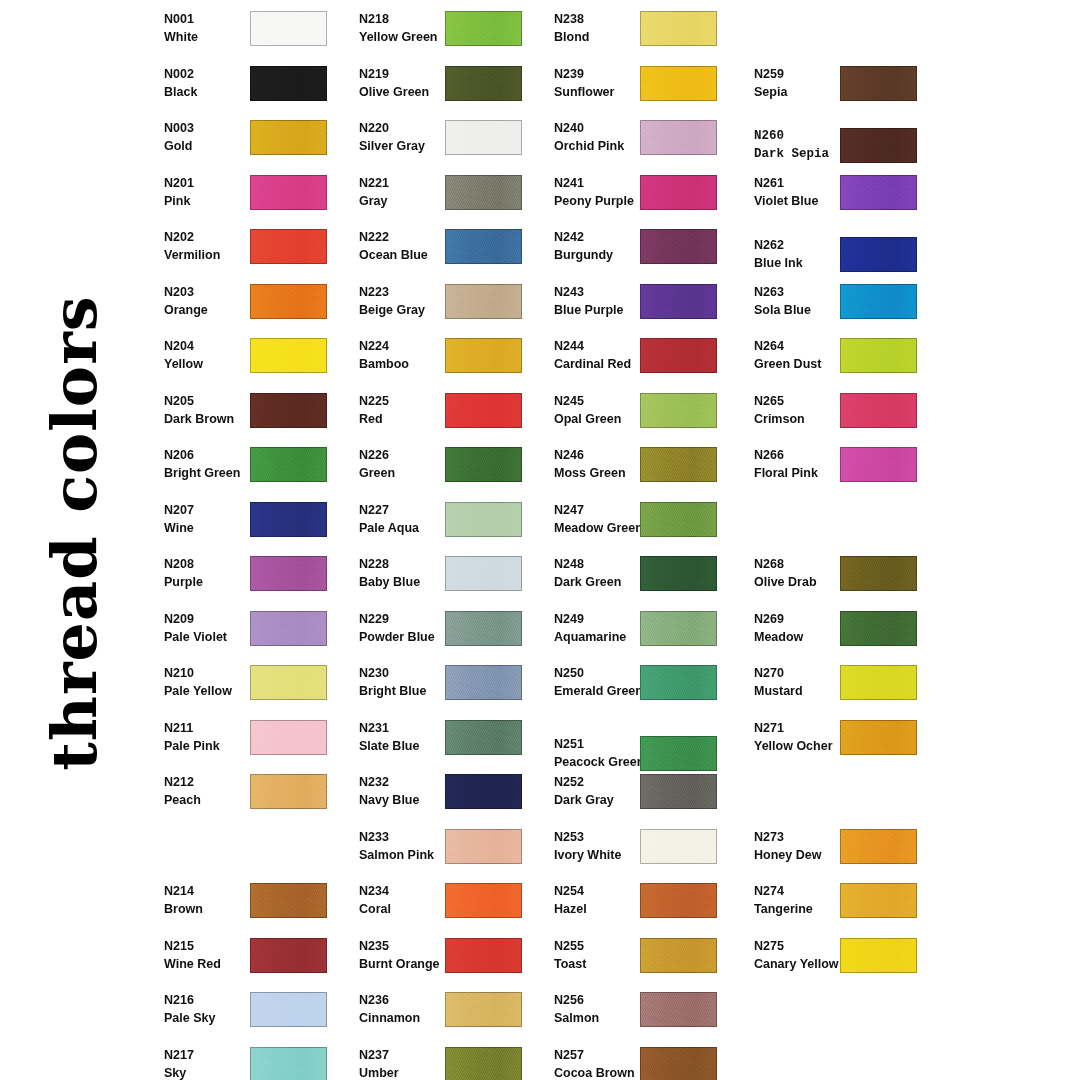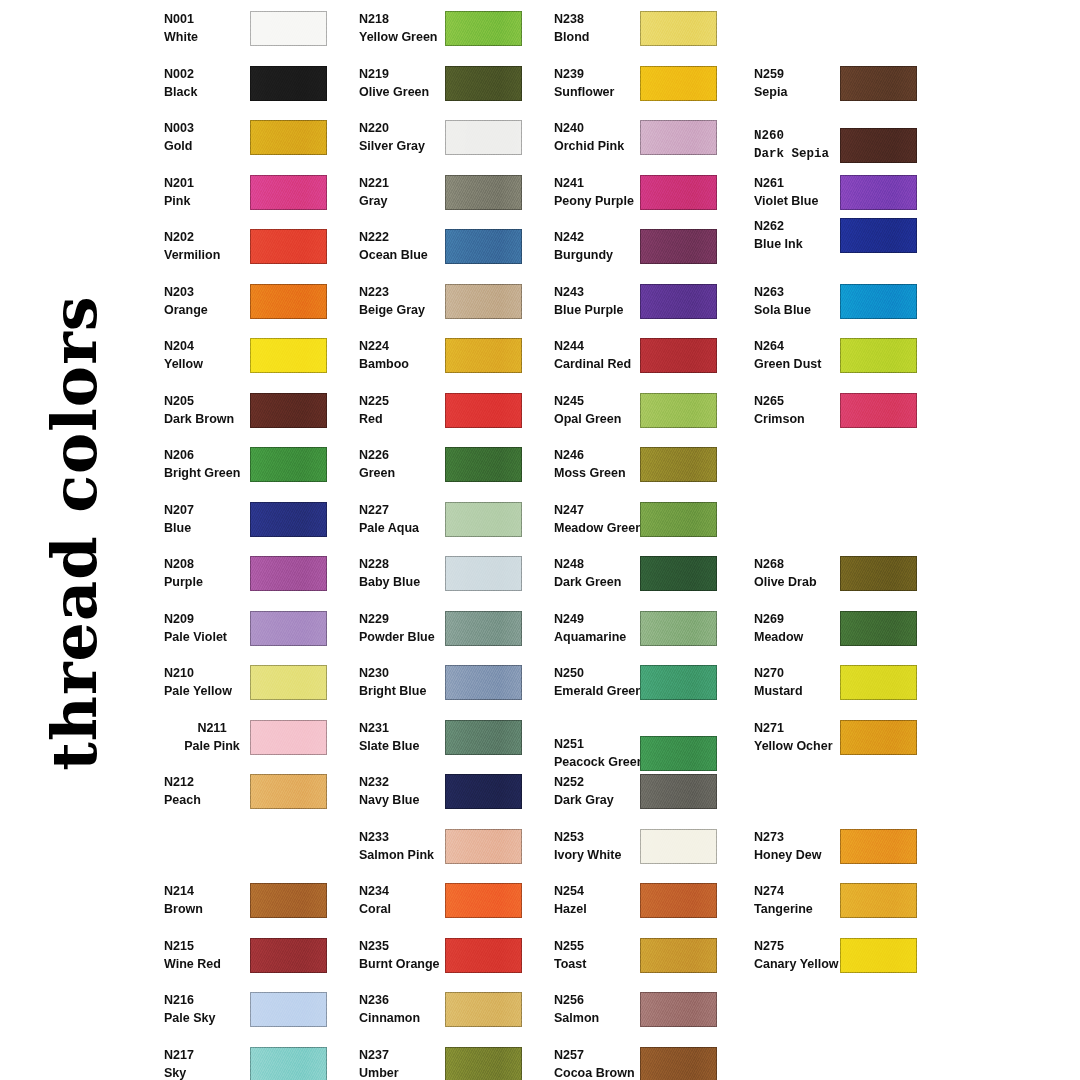--- a/index.html
+++ b/index.html
@@ -224,21 +224,21 @@
             <span class="name">Bright Green</span>
           </div>
           <div class="swatch">
             <div class="swatch-inner" style="background-color: rgb(62, 143, 60);"></div>
             <div class="sheen"></div>
           </div>
         </div>
         <div class="row" style="top: 493.5px;">
           <div class="labels">
             <span class="code">N207</span>
-            <span class="name">Blue</span>
+            <span class="name">Wine</span>
           </div>
           <div class="swatch">
             <div class="swatch-inner" style="background-color: rgb(39, 48, 126);"></div>
             <div class="sheen"></div>
           </div>
         </div>
         <div class="row" style="top: 548px; text-decoration: underline;">
           <div class="labels">
             <span class="code">N208</span>
             <span class="name">Purple</span>
@@ -261,21 +261,21 @@
         <div class="row" style="top: 657px;">
           <div class="labels">
             <span class="code">N210</span>
             <span class="name">Pale Yellow</span>
           </div>
           <div class="swatch pale">
             <div class="swatch-inner" style="background-color: rgb(228, 224, 122);"></div>
             <div class="sheen"></div>
           </div>
         </div>
-        <div class="row" style="top: 711.5px; text-align: center;">
+        <div class="row" style="top: 711.5px;">
           <div class="labels">
             <span class="code">N211</span>
             <span class="name">Pale Pink</span>
           </div>
           <div class="swatch pale">
             <div class="swatch-inner" style="background-color: rgb(245, 195, 205);"></div>
             <div class="sheen"></div>
           </div>
         </div>
         <div class="row" style="top: 766px;">
@@ -757,21 +757,21 @@
         <div class="row" style="top: 166.5px;">
           <div class="labels">
             <span class="code">N261</span>
             <span class="name">Violet Blue</span>
           </div>
           <div class="swatch">
             <div class="swatch-inner" style="background-color: rgb(123, 63, 181);"></div>
             <div class="sheen"></div>
           </div>
         </div>
-        <div class="row" style="top: 210px; text-decoration: underline;">
+        <div class="row" style="top: 229px; text-decoration: underline;">
           <div class="labels">
             <span class="code">N262</span>
             <span class="name">Blue Ink</span>
           </div>
           <div class="swatch">
             <div class="swatch-inner" style="background-color: rgb(30, 45, 143);"></div>
             <div class="sheen"></div>
           </div>
         </div>
         <div class="row" style="top: 275.5px;">
@@ -797,20 +797,30 @@
         <div class="row" style="top: 384.5px;">
           <div class="labels">
             <span class="code">N265</span>
             <span class="name">Crimson</span>
           </div>
           <div class="swatch">
             <div class="swatch-inner" style="background-color: rgb(216, 58, 99);"></div>
             <div class="sheen"></div>
           </div>
         </div>
+        <div class="row" style="top: 439px;">
+          <div class="labels">
+            <span class="code">N266</span>
+            <span class="name">Floral Pink</span>
+          </div>
+          <div class="swatch">
+            <div class="swatch-inner" style="background-color: rgb(204, 71, 161);"></div>
+            <div class="sheen"></div>
+          </div>
+        </div>
         <div class="row" style="top: 548px;">
           <div class="labels">
             <span class="code">N268</span>
             <span class="name">Olive Drab</span>
           </div>
           <div class="swatch">
             <div class="swatch-inner" style="background-color: rgb(106, 92, 30);"></div>
             <div class="sheen"></div>
           </div>
         </div>

